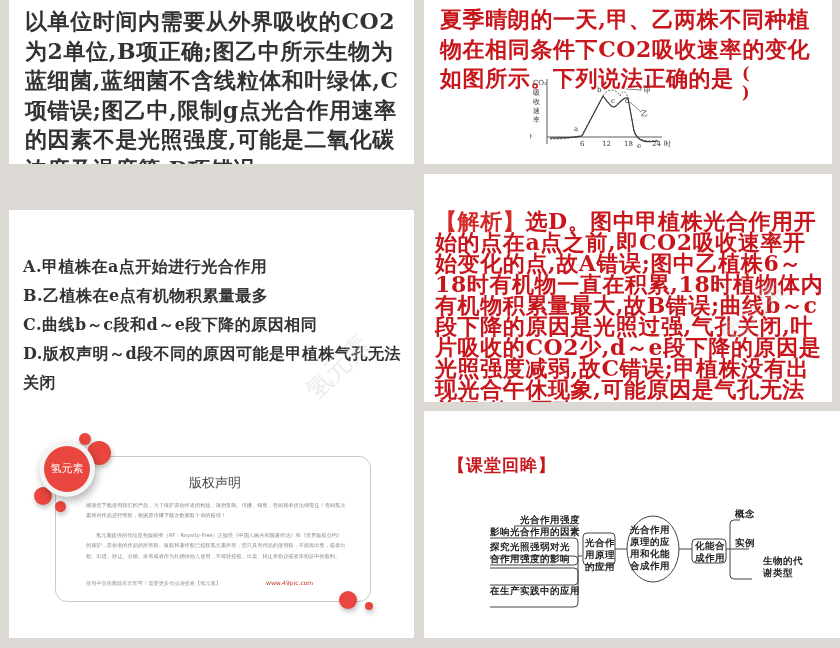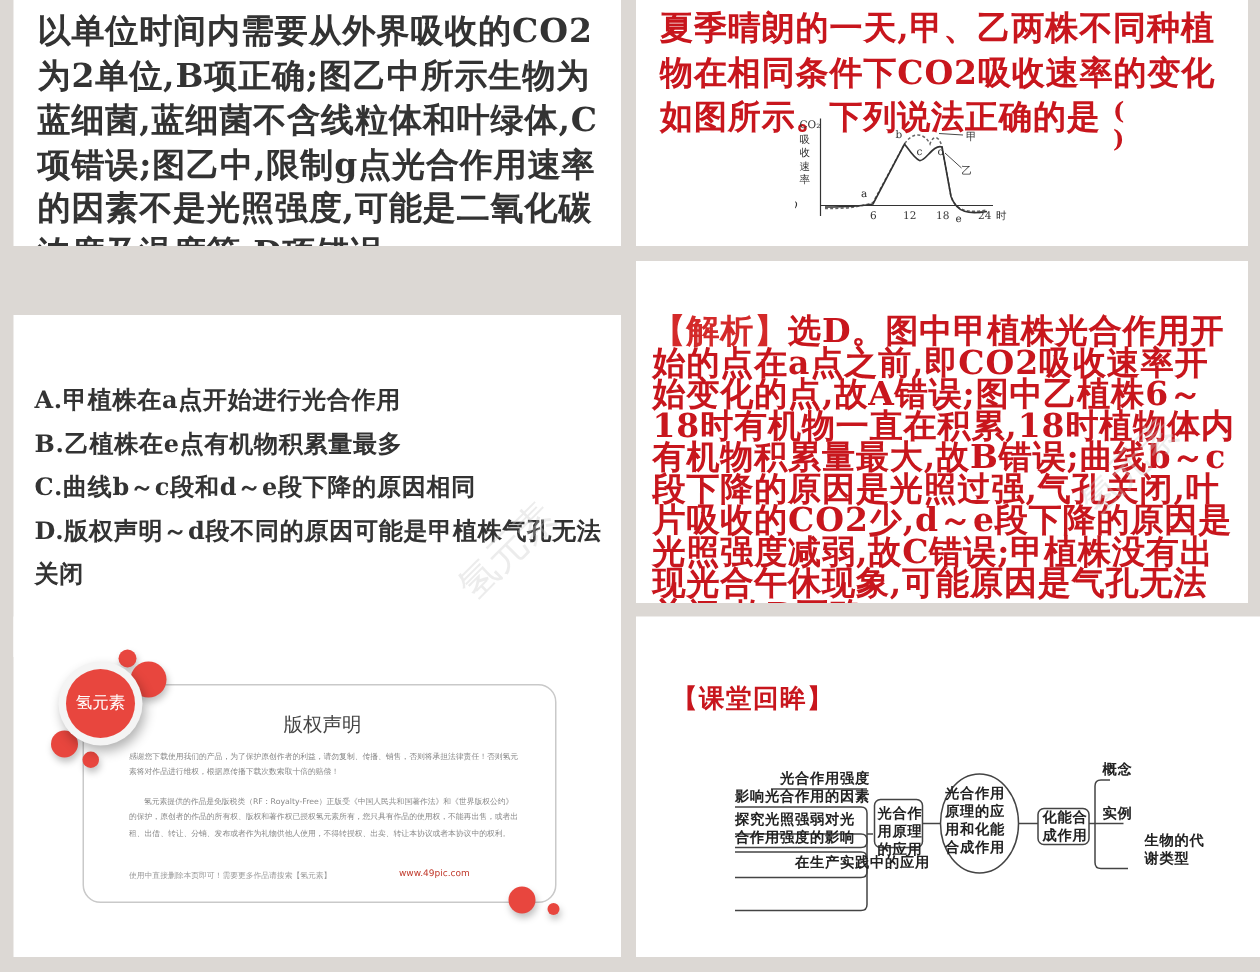--- a/index.html
+++ b/index.html
@@ -132,20 +132,20 @@
       <line x1="255" y1="138" x2="268" y2="138"></line>
       <rect x="268" y="128" width="34" height="24" rx="4"></rect>
       <line x1="302" y1="138" x2="306" y2="138"></line>
       <path d="M316,109 H310 Q306,109 306,113 V164 Q306,168 310,168 H328"></path>
       <line x1="306" y1="138" x2="325" y2="138"></line>
     </g>
   </svg>
   <div class="cm" style="left:96px;top:103px;">光合作用强度</div>
   <div class="cm" style="left:66px;top:115px;">影响光合作用的因素</div>
   <div class="cm" style="left:66px;top:130px;width:88px;">探究光照强弱对光合作用强度的影响</div>
-  <div class="cm" style="left:66px;top:159px;margin-left:40px;">在生产实践中的应用</div>
+  <div class="cm" style="left:66px;top:174px;">在生产实践中的应用</div>
   <div class="cm" style="left:161px;top:126px;width:30px;">光合作用原理的应用</div>
   <div class="cm" style="left:206px;top:113px;width:48px;">光合作用原理的应用和化能合成作用</div>
   <div class="cm" style="left:271px;top:129px;width:30px;">化能合成作用</div>
   <div class="cm" style="left:311px;top:97px;">概念</div>
   <div class="cm" style="left:311px;top:126px;">实例</div>
   <div class="cm" style="left:311px;top:144px;width:40px;margin-left:28px;">生物的代谢类型</div>
 </div>
 
 </body></html>

